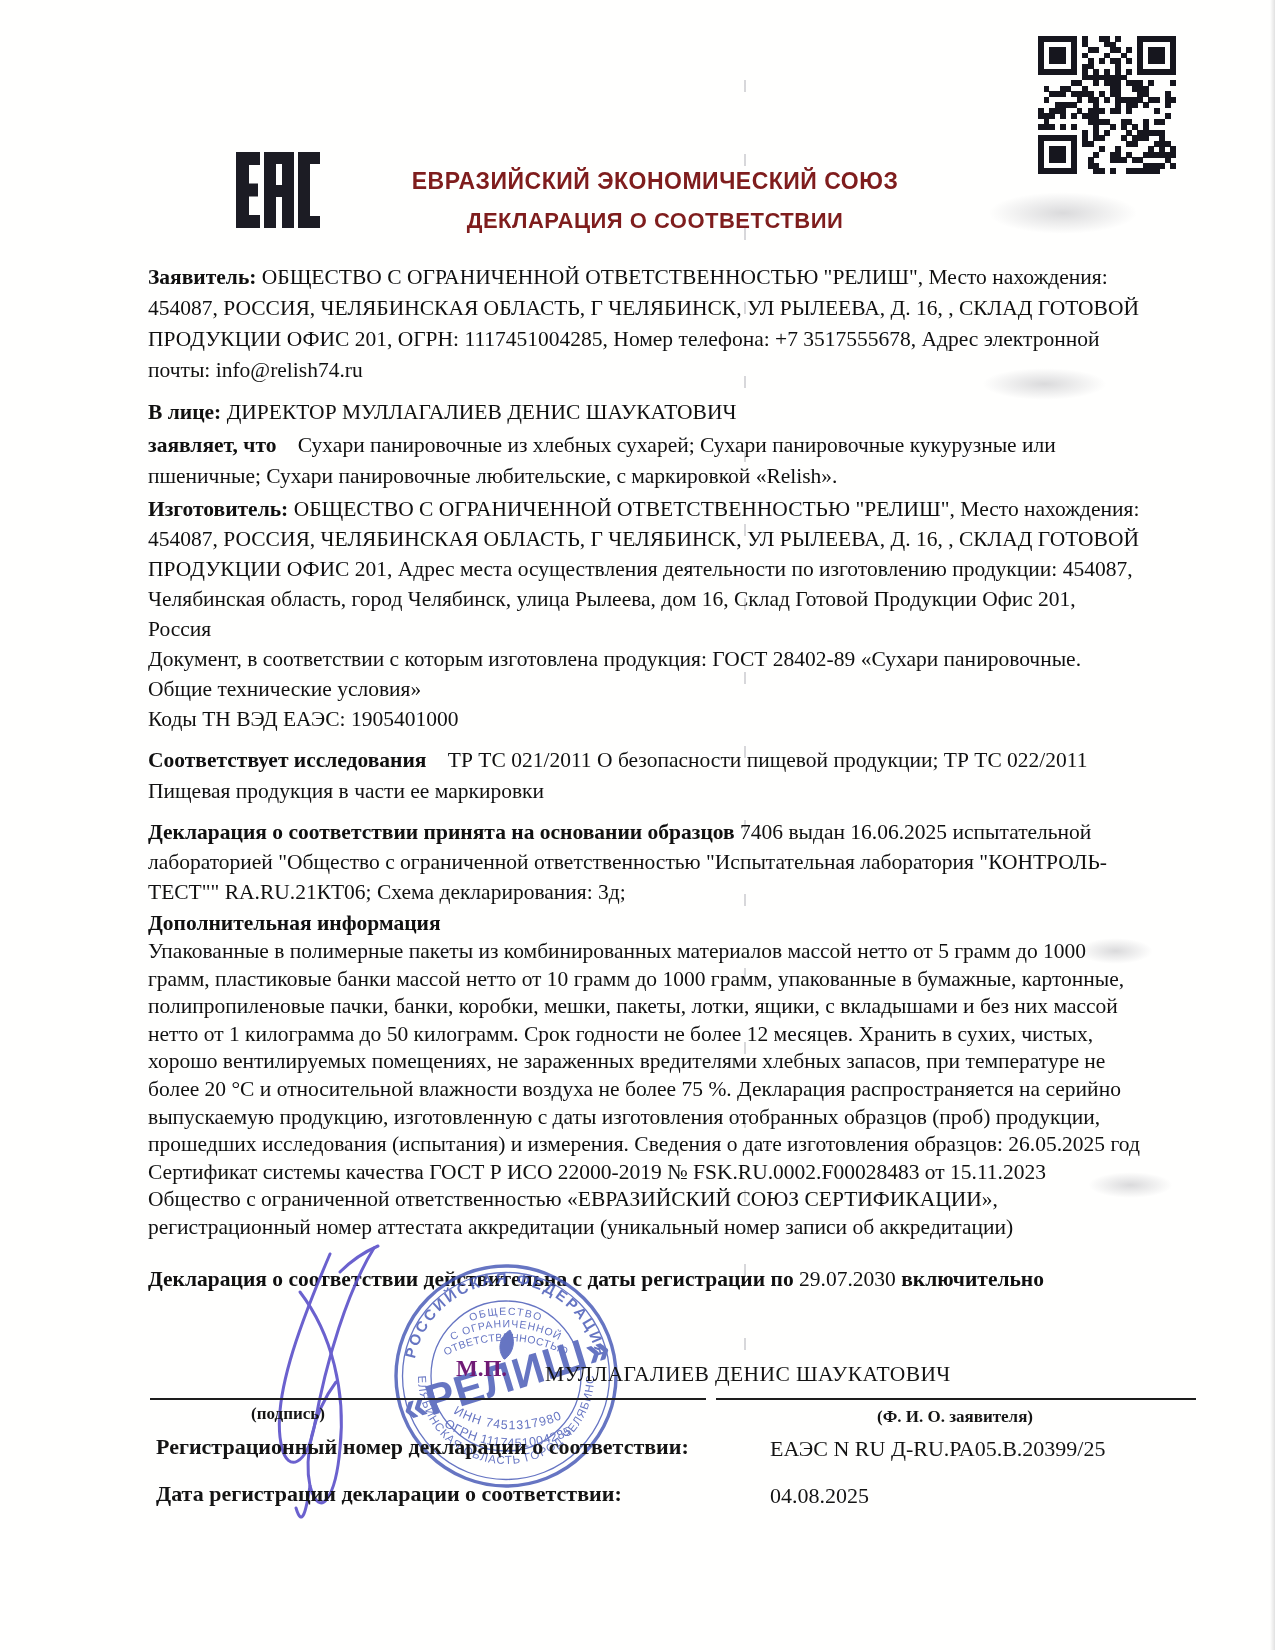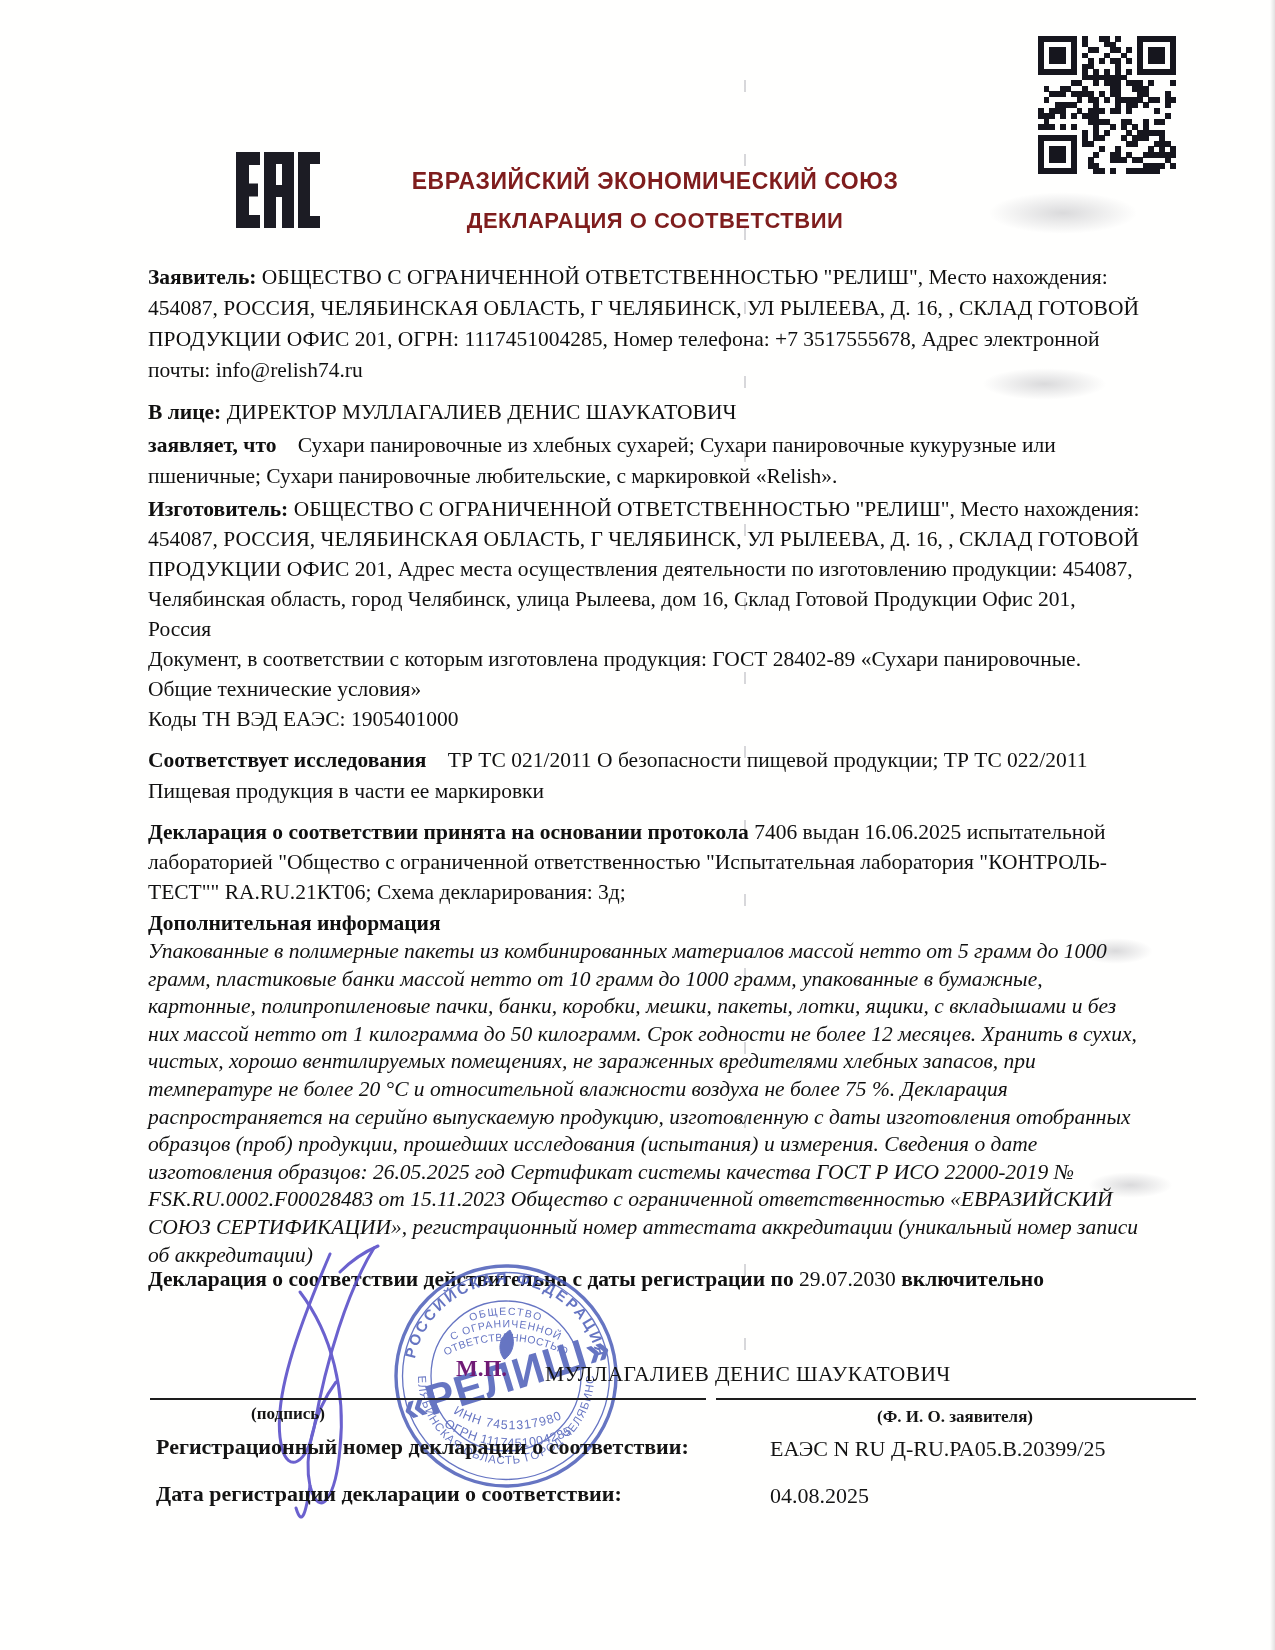--- a/index.html
+++ b/index.html
@@ -9,21 +9,21 @@
   .eac-logo{position:absolute;left:236px;top:152px;width:84px;height:76px;}
   .hdr{position:absolute;left:300px;top:168px;width:710px;text-align:center;
        font-family:"Liberation Sans","DejaVu Sans",sans-serif;font-weight:bold;color:#7f1d1d;}
   .hdr .l1{font-size:23px;letter-spacing:.5px;}
   .hdr .l2{font-size:22px;letter-spacing:.5px;margin-top:13px;}
   .qr{position:absolute;left:1038px;top:36px;width:138px;height:138px;}
   
   .sec{position:absolute;left:148px;width:994px;font-size:21.5px;line-height:31px;color:#101010;}
   .sec b{font-weight:bold;}
   .lh30{line-height:30px;}
-  .addinfo{line-height:27.6px;font-style:italic;}
+  .addinfo{line-height:27.6px;}
   .gap{margin-right:16px;}
   
   .fold{position:absolute;left:744px;top:80px;width:2px;height:1270px;opacity:.45;
         background:repeating-linear-gradient(180deg,rgba(95,95,110,.55) 0 12px,transparent 12px 74px);}
   .smudge{position:absolute;border-radius:50%;
         background:radial-gradient(ellipse at center,rgba(70,70,82,.20),rgba(70,70,82,0) 70%);}
   
   .stamp{position:absolute;left:388px;top:1258px;width:236px;height:236px;opacity:.82;}
   .signature{position:absolute;left:212px;top:1232px;width:232px;height:312px;}
   .mp{position:absolute;left:456px;top:1356px;font-size:23px;font-weight:bold;color:#701a75;}
@@ -395,21 +395,21 @@
     <div>Документ, в соответствии с которым изготовлена продукция: ГОСТ 28402-89 «Сухари панировочные. Общие технические условия»</div>
     <div>Коды ТН ВЭД ЕАЭС: 1905401000</div>
   </div>
 
   <div class="sec" style="top:745px;">
     <b class="gap">Соответствует исследования</b>
     <span>ТР ТС 021/2011 О безопасности пищевой продукции; ТР ТС 022/2011 Пищевая продукция в части ее маркировки</span>
   </div>
 
   <div class="sec lh30" style="top:817px;">
-    <b>Декларация о соответствии принята на основании протокола</b>
+    <b>Декларация о соответствии принята на основании образцов</b>
     <span>7406 выдан 16.06.2025 испытательной лабораторией "Общество с ограниченной ответственностью "Испытательная лаборатория "КОНТРОЛЬ-ТЕСТ"" RA.RU.21КТ06; Схема декларирования: 3д;</span>
   </div>
 
   <div class="sec" style="top:908px;">
     <b>Дополнительная информация</b>
   </div>
 
   <div class="sec addinfo" style="top:938px;">Упакованные в полимерные пакеты из комбинированных материалов массой нетто от 5 грамм до 1000 грамм, пластиковые банки массой нетто от 10 грамм до 1000 грамм, упакованные в бумажные, картонные, полипропиленовые пачки, банки, коробки, мешки, пакеты, лотки, ящики, с вкладышами и без них массой нетто от 1 килограмма до 50 килограмм. Срок годности не более 12 месяцев. Хранить в сухих, чистых, хорошо вентилируемых помещениях, не зараженных вредителями хлебных запасов, при температуре не более 20 °С и относительной влажности воздуха не более 75 %. Декларация распространяется на серийно выпускаемую продукцию, изготовленную с даты изготовления отобранных образцов (проб) продукции, прошедших исследования (испытания) и измерения. Сведения о дате изготовления образцов: 26.05.2025 год Сертификат системы качества ГОСТ Р ИСО 22000-2019 № FSK.RU.0002.F00028483 от 15.11.2023 Общество с ограниченной ответственностью «ЕВРАЗИЙСКИЙ СОЮЗ СЕРТИФИКАЦИИ», регистрационный номер аттестата аккредитации (уникальный номер записи об аккредитации)</div>
 
   <div class="sec" style="top:1264px;">

